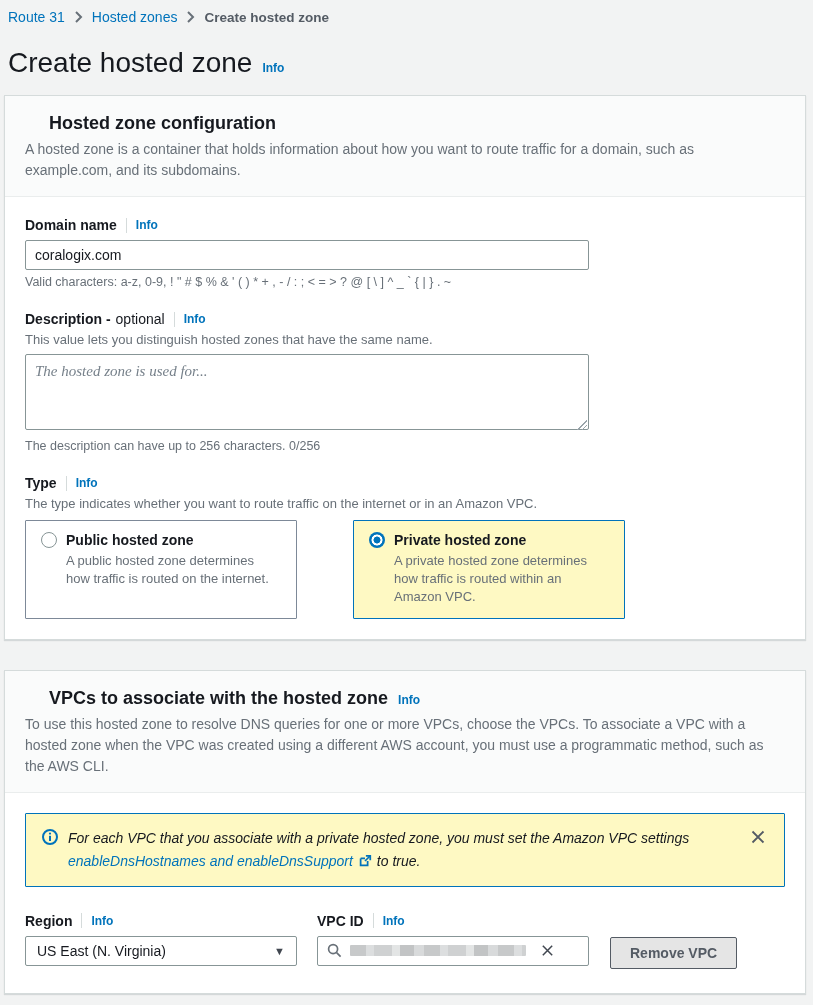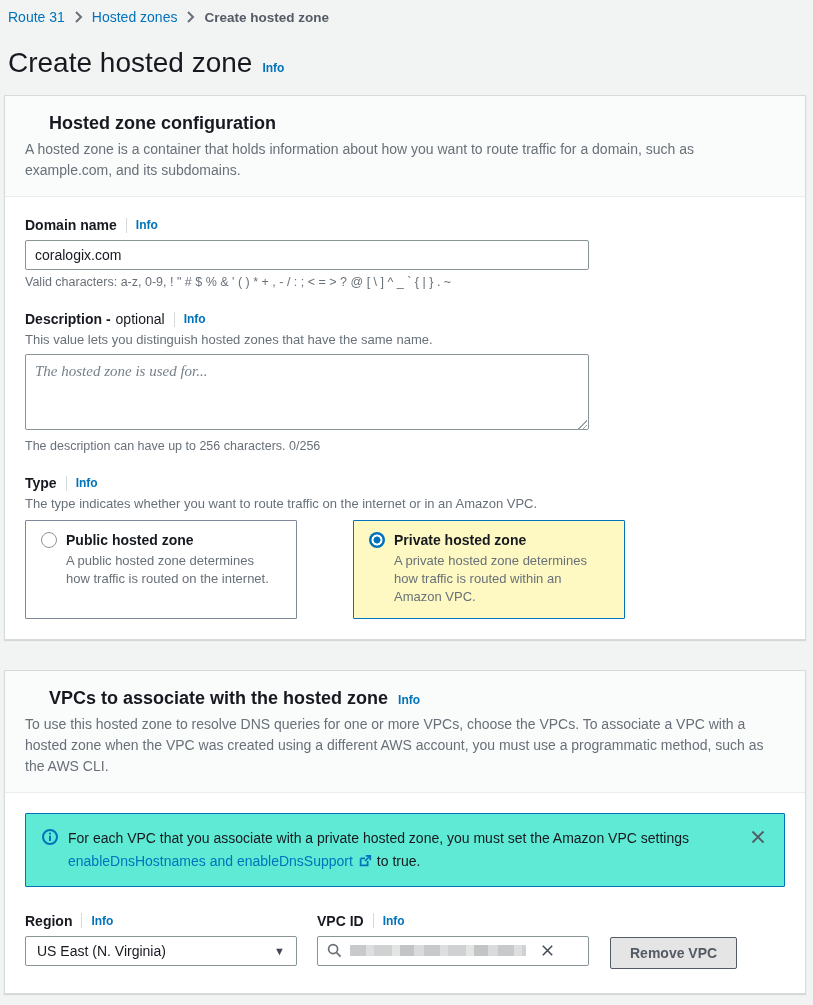--- a/index.html
+++ b/index.html
@@ -76,22 +76,22 @@
   .tile.selected { border: 1px solid #0073bb; background: #fef9c3; margin-left: 36px; }
   .tile-head { display: flex; align-items: center; gap: 9px; }
   .radio { width: 16px; height: 16px; border-radius: 50%; flex: 0 0 16px; }
   .radio.off { border: 1px solid #879596; background: #fff; }
   .radio.on { background: radial-gradient(circle at center, #0073bb 0 3.2px, #ffffff 3.8px 5.2px, #0073bb 5.8px 8px); }
   .tile-title { font-size: 14px; font-weight: 700; }
   .tile-desc { font-size: 13px; color: #687078; line-height: 1.4; margin: 4px 0 0 25px; }
 
   
   .alert {
-    margin: 20px 20px 26px; border: 1px solid #0073bb; background: #5eead4;
-    border-radius: 1px; padding: 13px 16px; display: flex; align-items: flex-start;
+    margin: 20px 20px 26px; border: 1px solid #0073bb; background: #fef9c3;
+    border-radius: 1px; padding: 13px 16px; display: flex; align-items: flex-start; font-style: italic;
   }
   .alert-icon { flex: 0 0 16px; margin-top: 2px; }
   .alert-body { flex: 1; margin-left: 10px; font-size: 14px; line-height: 1.65; }
   .alert-line2 { display: flex; align-items: center; gap: 5px; }
   .alert-link { color: #0073bb; }
   .alert-close { background: none; border: none; cursor: pointer; padding: 2px; margin-left: 12px; }
 
   
   .vpc-row { display: flex; align-items: flex-start; margin: 0 20px 24px; }
   .vpc-col { width: 272px; }

